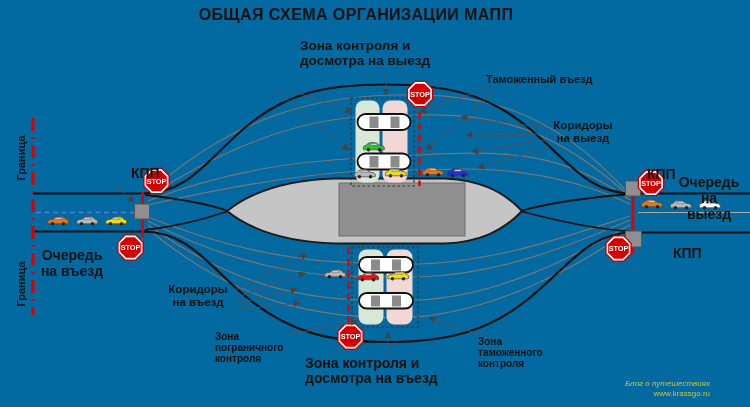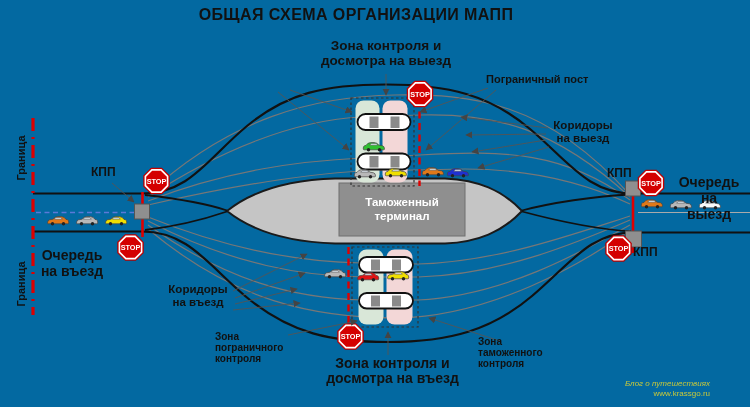--- a/index.html
+++ b/index.html
@@ -1,24 +1,24 @@
 <!DOCTYPE html>
 <html><head>
 <meta charset="utf-8">
 <style>
   html,body{margin:0;padding:0;background:#fff;}
   .canvas{position:relative;width:750px;height:407px;background:#0369a1;overflow:hidden;
           font-family:"Liberation Sans",sans-serif;}
   .canvas svg.scene{position:absolute;left:0;top:0;}
   .lbl{position:absolute;color:#111;font-weight:bold;white-space:pre-line;line-height:1.12;}
   .title{left:0;top:6px;width:712px;text-align:center;font-size:16px;letter-spacing:.4px;}
-  .zone-bold{text-align:center;font-size:13.5px;line-height:1.1;}
+  .zone-bold{font-size:13.5px;line-height:1.1;}
   .sm{font-size:11px;}
   .xs{font-size:10px;line-height:1.1;}
-  .kpp{font-size:12px;}
+  .kpp{font-size:14px;margin-left:40px;}
   .queue{font-size:14px;text-align:center;line-height:1.15;margin-top:9px;}
   .vertical{width:48px;height:12px;font-size:11px;text-align:center;transform:rotate(-90deg);}
   .terminal{left:339px;top:183px;width:126px;height:53px;display:flex;align-items:center;justify-content:center;
             text-align:center;color:#fff;font-size:11.5px;line-height:1.2;}
   .watermark{left:604px;top:379px;width:106px;text-align:right;font-weight:normal;
              color:#c9c93a;font-size:8px;line-height:1.25;}
 </style>
 </head>
 <body>
 
@@ -175,21 +175,21 @@
   </g>
 </svg>
 
 <div class="lbl title">ОБЩАЯ СХЕМА ОРГАНИЗАЦИИ МАПП</div>
 
 <div class="lbl zone-bold" style="left:300px;top:39px;width:172px;">Зона контроля и
 досмотра на выезд</div>
 <div class="lbl zone-bold" style="left:305px;top:356px;width:175px;font-size:14px;">Зона контроля и
 досмотра на въезд</div>
 
-<div class="lbl sm" style="left:486px;top:73px;">Пограничный пост</div>
+<div class="lbl sm" style="left:486px;top:73px;">Таможенный въезд</div>
 
 <div class="lbl sm" style="left:540px;top:119px;width:86px;text-align:center;font-size:11.5px;">Коридоры
 на выезд</div>
 <div class="lbl sm" style="left:155px;top:283px;width:86px;text-align:center;font-size:11.5px;">Коридоры
 на въезд</div>
 
 <div class="lbl kpp" style="left:91px;top:166px;">КПП</div>
 <div class="lbl kpp" style="left:607px;top:167px;">КПП</div>
 <div class="lbl kpp" style="left:633px;top:246px;">КПП</div>
 
@@ -201,21 +201,19 @@
 <div class="lbl xs" style="left:215px;top:331px;width:92px;">Зона
 пограничного
 контроля</div>
 <div class="lbl xs" style="left:478px;top:336px;width:90px;">Зона
 таможенного
 контроля</div>
 
 <div class="lbl vertical" style="left:-3px;top:152px;">Граница</div>
 <div class="lbl vertical" style="left:-3px;top:278px;">Граница</div>
 
-<div class="lbl terminal">Таможенный
-терминал</div>
 
 <div class="watermark" style="position:absolute;">
   <div style="font-style:italic;">Блог о путешествиях</div>
   <div>www.krassgo.ru</div>
 </div>
 
 </div>
 
 </body></html>

